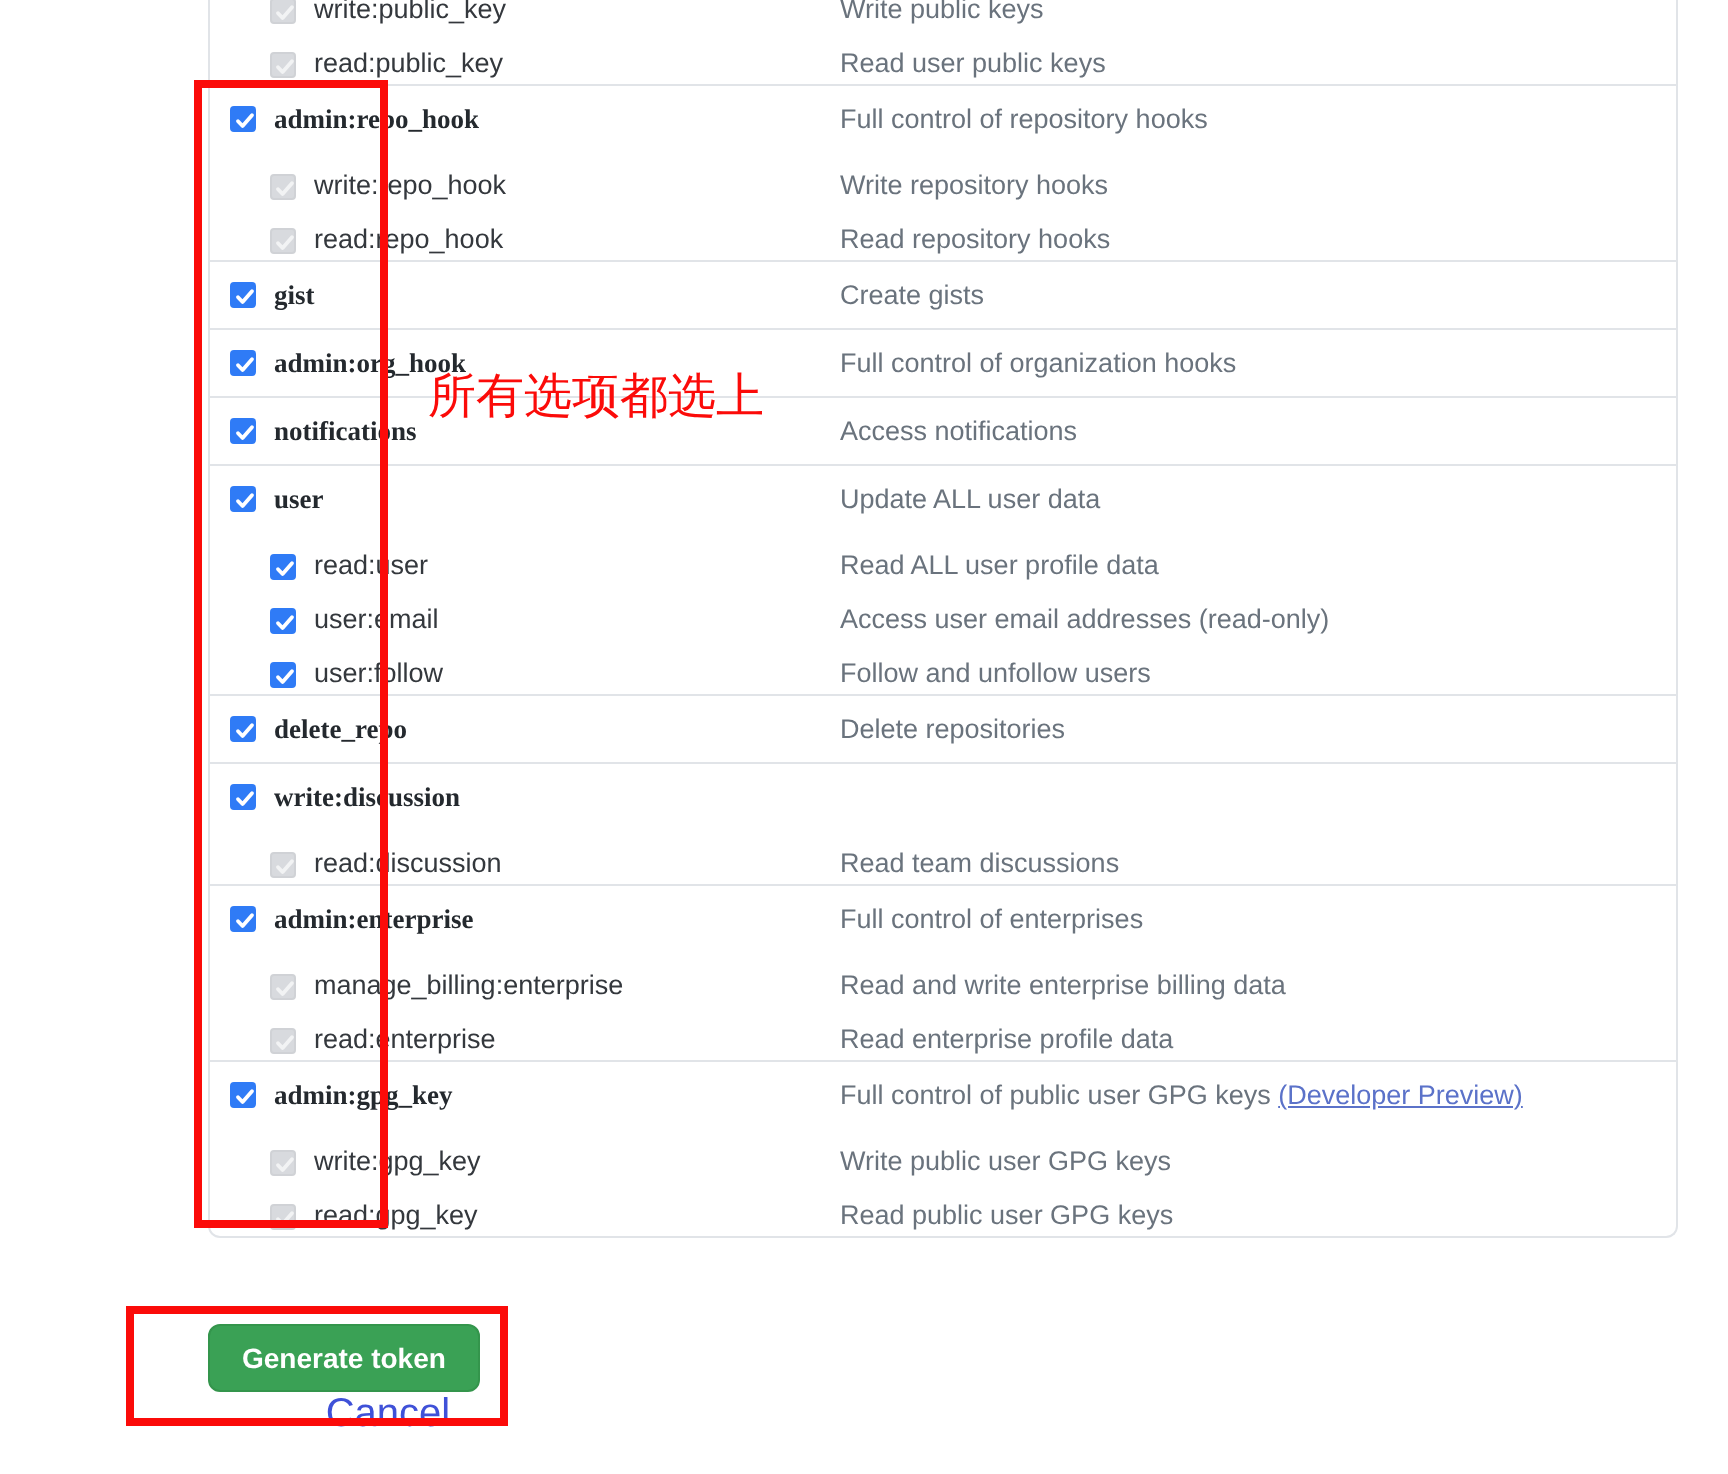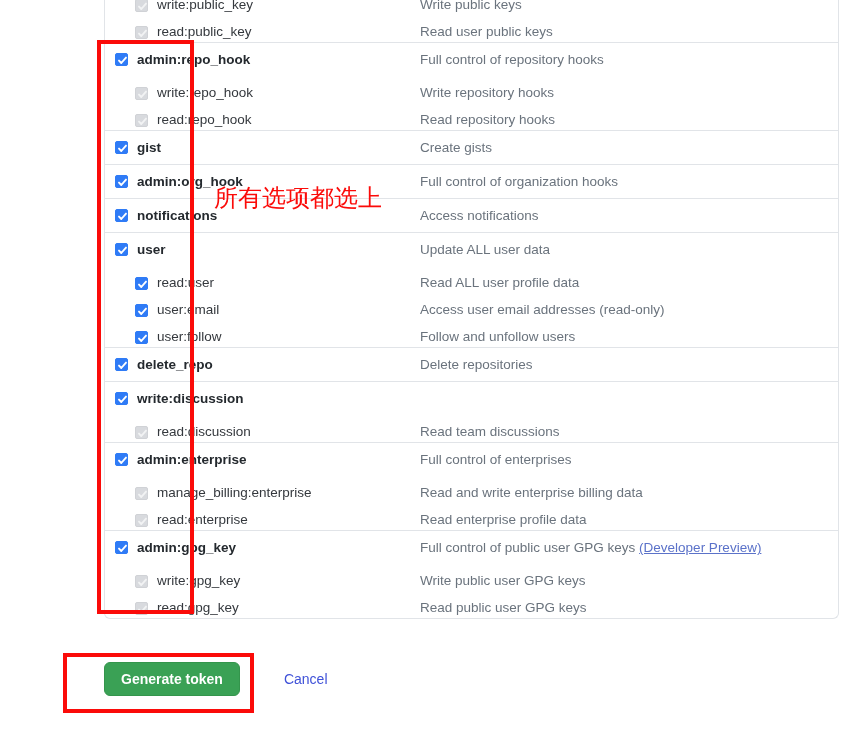--- a/index.html
+++ b/index.html
@@ -66,59 +66,60 @@
     border: 1px solid #d0d2d6;
   }
   .cb svg { position: absolute; left: 0; top: 0; }
 
   .scope-name {
     font-size: 13.5px;
     color: #24292e;
     margin-left: 9px;
     white-space: nowrap;
   }
-  .scope-row.parent .scope-name { font-weight: bold; }
+  .scope-row.parent .scope-name { font-weight: bold; font-family: Liberation Serif, serif; }
   .scope-row.child  .scope-name { font-weight: normal; color: #34383d; }
 
   .scope-desc {
     position: absolute;
     left: 315px;
     font-size: 13.5px;
     color: #6a737d;
     white-space: nowrap;
   }
   .scope-row { position: relative; }
 
   .preview-link { color: #5b72c9; }
 
   
   #actions {
     position: absolute;
     left: 104px;
     top: 662px;
     display: flex;
     align-items: center;
+    flex-direction: column;
   }
   #generate-token-button {
     background: #3aa155;
     color: #ffffff;
     font-size: 14px;
     font-weight: bold;
     border: 1px solid #34954c;
     border-radius: 6px;
     padding: 0 16px;
     height: 34px;
     line-height: 32px;
     cursor: pointer;
     font-family: "Liberation Sans", "DejaVu Sans", sans-serif;
   }
   #cancel-link {
     margin-left: 44px;
     color: #3f51d8;
-    font-size: 14px;
+    font-size: 20px;
     text-decoration: none;
     cursor: pointer;
   }
 
   
   .anno-box {
     position: absolute;
     border: 4px solid #fb0b09;
     box-sizing: border-box;
     pointer-events: none;

